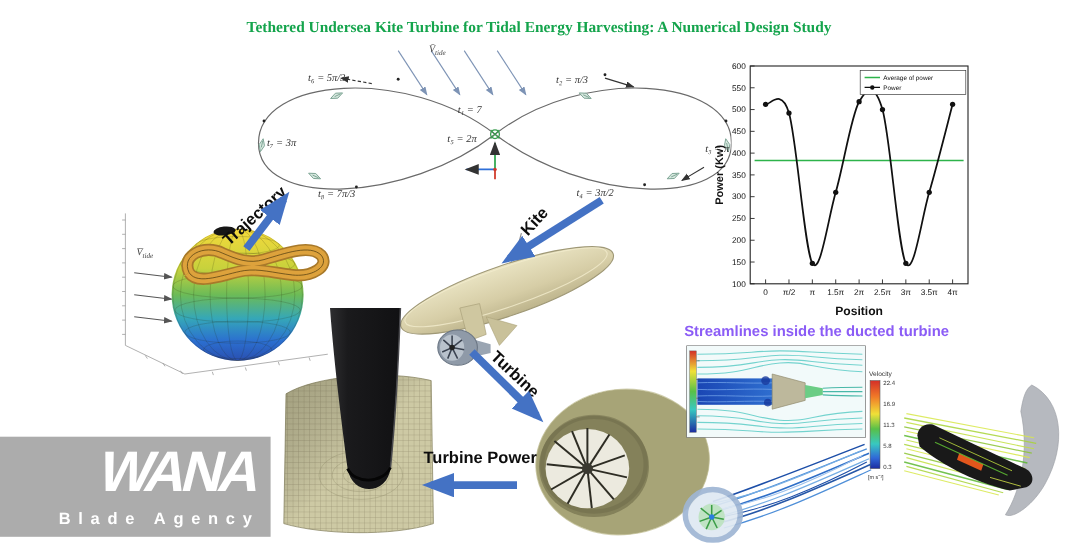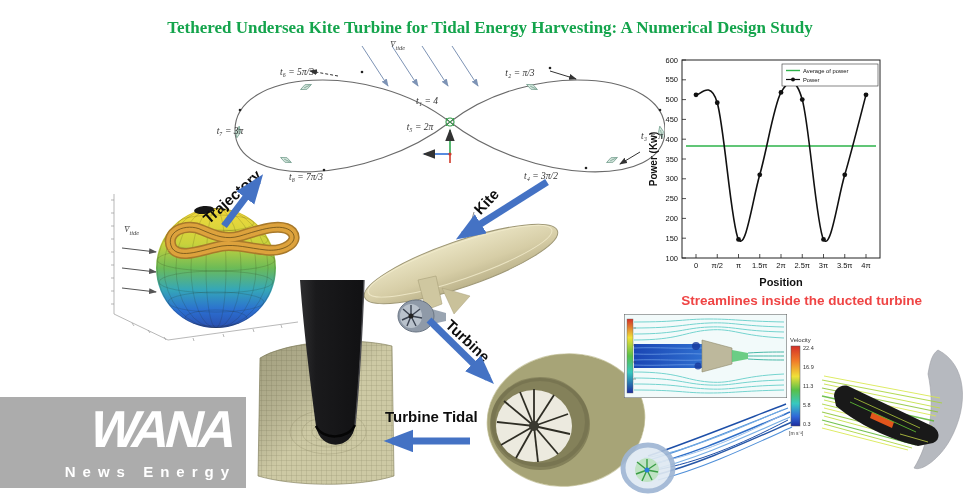--- a/index.html
+++ b/index.html
@@ -1,27 +1,27 @@
 <!DOCTYPE html>
 <html><head>
 <meta charset="utf-8">
 <style>
   html,body{margin:0;padding:0}
   body{width:980px;height:499px;position:relative;background:#fff;overflow:hidden;
        font-family:"Liberation Sans",sans-serif}
   .abs{position:absolute}
   .title{left:0;right:0;top:18px;text-align:center;font-family:"Liberation Serif",serif;
-         font-weight:bold;font-size:17px;color:#14a44c}
+         font-weight:bold;font-size:14px;color:#14a44c}
   .tlabel{position:absolute;font:italic 9.5px "Liberation Serif",serif;color:#333;
           white-space:nowrap;transform:translate(-50%,-50%)}
   .vtide{position:absolute;font:italic 9px "Liberation Serif",serif;color:#444;white-space:nowrap}
   .vtide sub{font-size:6.5px}
   .flowlbl{position:absolute;font-weight:bold;font-size:15px;color:#0d0d0d;white-space:nowrap}
-  .stream-title{left:622px;top:293px;width:300px;text-align:right;font-weight:bold;
-                font-size:13.5px;color:#ef4444}
+  .stream-title{left:622px;top:293px;width:300px;text-align:left;font-weight:bold;
+                font-size:13.5px;color:#8b5cf6}
   .watermark{left:0;top:397px;width:246px;height:91px;background:#acacac;color:#fff}
   .wm-logo{position:absolute;right:12px;top:2px;font-size:52px;font-weight:bold;
            letter-spacing:-4px;transform:skewX(-14deg);font-family:"Liberation Sans",sans-serif}
   .wm-sub{position:absolute;right:10px;bottom:8px;font-size:15px;font-weight:bold;letter-spacing:7px}
   svg{display:block}
 </style>
 </head>
 <body>
 
 <div class="abs title">Tethered Undersea Kite Turbine for Tidal Energy Harvesting: A Numerical Design Study</div>
@@ -83,27 +83,27 @@
       <line x1="0" y1="0" x2="0" y2="-24" stroke="#2fa84f" stroke-width="1.6" marker-end="url(#mdark)"></line>
       <line x1="0" y1="0" x2="0" y2="9" stroke="#d03a2a" stroke-width="1.6"></line>
       <circle r="1.6" fill="#d03a2a"></circle>
     </g>
   </svg>
 
   <div class="vtide" style="left:170px;top:-3px">
     <span>V̄</span><sub>tide</sub>
   </div>
 
-  <div class="tlabel" style="left:207px;top:59px">t₁ = 4</div>
+  <div class="tlabel" style="left:207px;top:59px">t₁ = 7</div>
   <div class="tlabel" style="left:300px;top:31px">t₂ = π/3</div>
   <div class="tlabel" style="left:432px;top:94px">t₃ = π</div>
   <div class="tlabel" style="left:321px;top:134px">t₄ = 3π/2</div>
   <div class="tlabel" style="left:200px;top:85px">t₅ = 2π</div>
   <div class="tlabel" style="left:77px;top:30px">t₆ = 5π/3</div>
-  <div class="tlabel" style="left:10px;top:89px">t₇ = 3π</div>
+  <div class="tlabel" style="left:36px;top:89px">t₇ = 3π</div>
   <div class="tlabel" style="left:86px;top:135px">t₈ = 7π/3</div>
 </div>
 
 <div class="abs" style="left:646px;top:50px;width:246px;height:246px">
   <svg id="chart-svg" width="246" height="246" viewBox="0 0 246 246">
       <rect x="36" y="10" width="198" height="198" fill="#fff" stroke="#222" stroke-width="1"></rect>
       <line x1="36" y1="208" x2="40" y2="208" stroke="#222" stroke-width="0.8"></line>
       <text x="32" y="210.5" font-size="7.5" text-anchor="end" font-family="Liberation Sans, sans-serif" fill="#111">100</text>
       <line x1="36" y1="188.2" x2="40" y2="188.2" stroke="#222" stroke-width="0.8"></line>
       <text x="32" y="190.7" font-size="7.5" text-anchor="end" font-family="Liberation Sans, sans-serif" fill="#111">150</text>
@@ -467,30 +467,30 @@
       <path d="M30,56 L96,86" stroke="#5cb832" stroke-width="1"></path>
       <path d="M34,52 L100,82" stroke="#c2e040" stroke-width="0.8"></path>
       <path d="M80,88 L108,96" stroke="#d8e84a" stroke-width="0.8"></path>
     </g>
   </svg>
 </div>
 
 <div class="flowlbl" style="left:196px;top:188px;transform:rotate(-42deg)">Trajectory</div>
 <div class="flowlbl" style="left:472px;top:193px;transform:rotate(-47deg)">Kite</div>
 <div class="flowlbl" style="left:441px;top:332px;transform:rotate(43deg)">Turbine</div>
-<div class="flowlbl" style="left:385px;top:408px">Turbine Tidal</div>
+<div class="flowlbl" style="left:385px;top:408px">Turbine Power</div>
 
 <svg class="abs" style="left:0;top:0;pointer-events:none" width="980" height="499" viewBox="0 0 980 499">
   <defs>
     <marker id="mblue" markerWidth="4.6" markerHeight="4" refX="3" refY="1.6" orient="auto">
       <path d="M0,0 L4.2,1.6 L0,3.2 Z" fill="#4472c4"></path>
     </marker>
   </defs>
   <line x1="224" y1="226" x2="258" y2="181" stroke="#4472c4" stroke-width="7" marker-end="url(#mblue)"></line>
   <line x1="547" y1="182" x2="463" y2="235" stroke="#4472c4" stroke-width="7" marker-end="url(#mblue)"></line>
   <line x1="429" y1="320" x2="488" y2="378" stroke="#4472c4" stroke-width="7" marker-end="url(#mblue)"></line>
   <line x1="470" y1="441" x2="392" y2="441" stroke="#4472c4" stroke-width="7" marker-end="url(#mblue)"></line>
 </svg>
 
 <div class="abs watermark">
   <div class="wm-logo">WANA</div>
-  <div class="wm-sub">News Energy</div>
+  <div class="wm-sub">Blade Agency</div>
 </div>
 
 </body></html>

